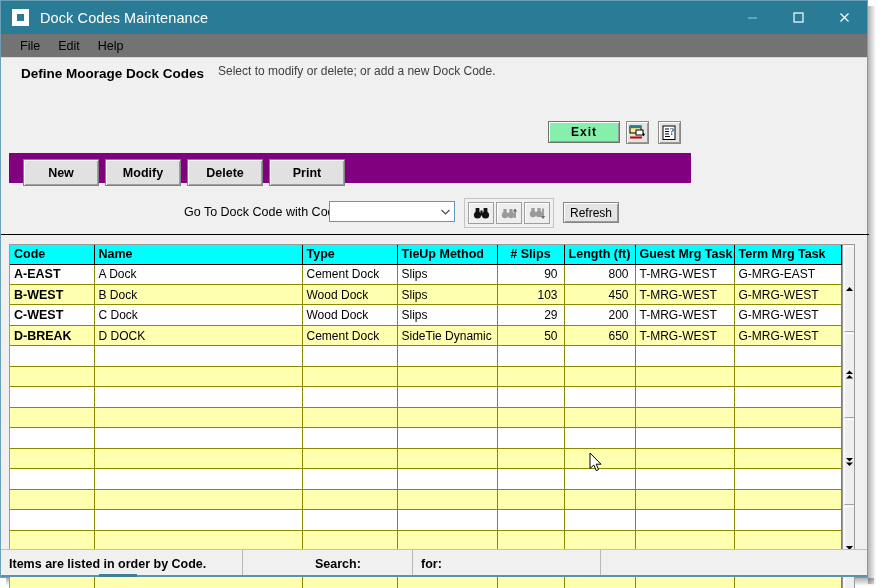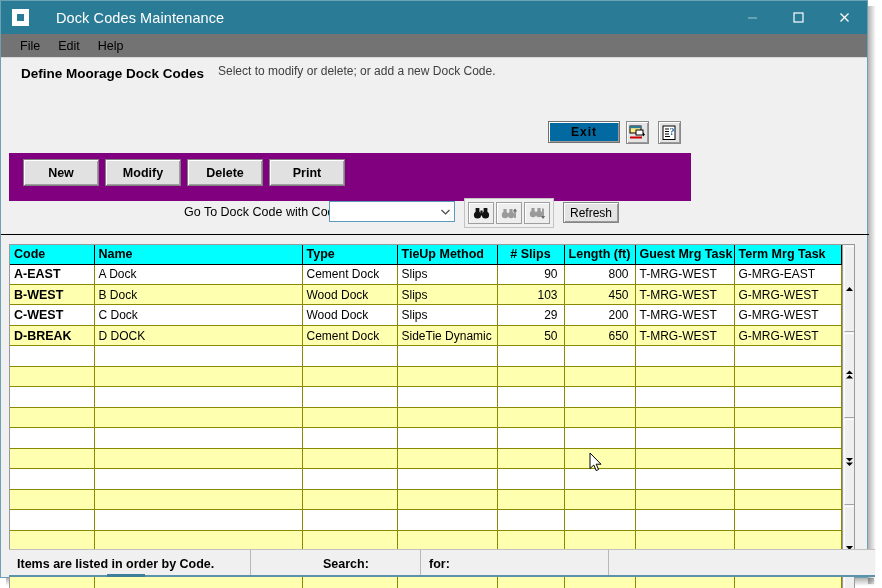--- a/index.html
+++ b/index.html
@@ -43,21 +43,20 @@
   }
 
   
   .titlebar {
     height: 33px;
     background: #2a7b96;
     display: flex;
     align-items: center;
     flex: 0 0 auto;
     position: relative;
-    gap: 16px;
   }
   .title-icon {
     width: 17px; height: 17px;
     margin-left: 11px;
     background: #ffffff;
     border: 2px solid #ffffff;
     box-sizing: border-box;
     position: relative;
   }
   .title-icon:after {
@@ -120,21 +119,21 @@
     left: 217px; top: 6px;
     font-size: 12px;
     color: #404040;
     line-height: 15px;
     white-space: nowrap;
   }
   .exit-btn {
     position: absolute;
     left: 547px; top: 63px;
     width: 72px; height: 22px;
-    background: #0369a1;
+    background: #86efac;
     border: 1px solid #707070;
     box-shadow: inset 1px 1px 0 #ffffff, inset -1px -1px 0 #9a9a9a;
     font-size: 12px;
     font-weight: bold;
     display: flex; align-items: center; justify-content: center;
     letter-spacing: 1px;
     box-sizing: border-box;
   }
   .icon-btn {
     position: absolute;
@@ -146,21 +145,21 @@
     box-sizing: border-box;
     display: flex; align-items: center; justify-content: center;
   }
   .icon-btn.report { left: 625px; }
   .icon-btn.help { left: 657px; }
 
   
   .purple-band {
     position: absolute;
     left: 8px; top: 95px;
-    width: 682px; height: 48px;
+    width: 682px; height: 30px;
     background: #800080;
     box-sizing: border-box;
   }
   .band-buttons {
     position: absolute;
     left: 14px; top: 6px;
     display: flex;
     gap: 6px;
   }
   .band-btn {
@@ -329,21 +328,21 @@
     font-size: 8px;
     color: #000000;
     line-height: 1;
   }
   .scroll-seg:last-child { margin-bottom: 1px; }
   .scroll-seg svg { display: block; }
 
   
   .statusbar {
     position: absolute;
-    left: 8px; bottom: 0;
+    left: 0; bottom: 0;
     width: 866px;
     height: 28px;
     background: #f0f0f0;
     border-top: 1px solid #c0c0c0;
     display: flex;
     align-items: stretch;
     box-sizing: border-box;
   }
   .status-cell {
     display: flex;

